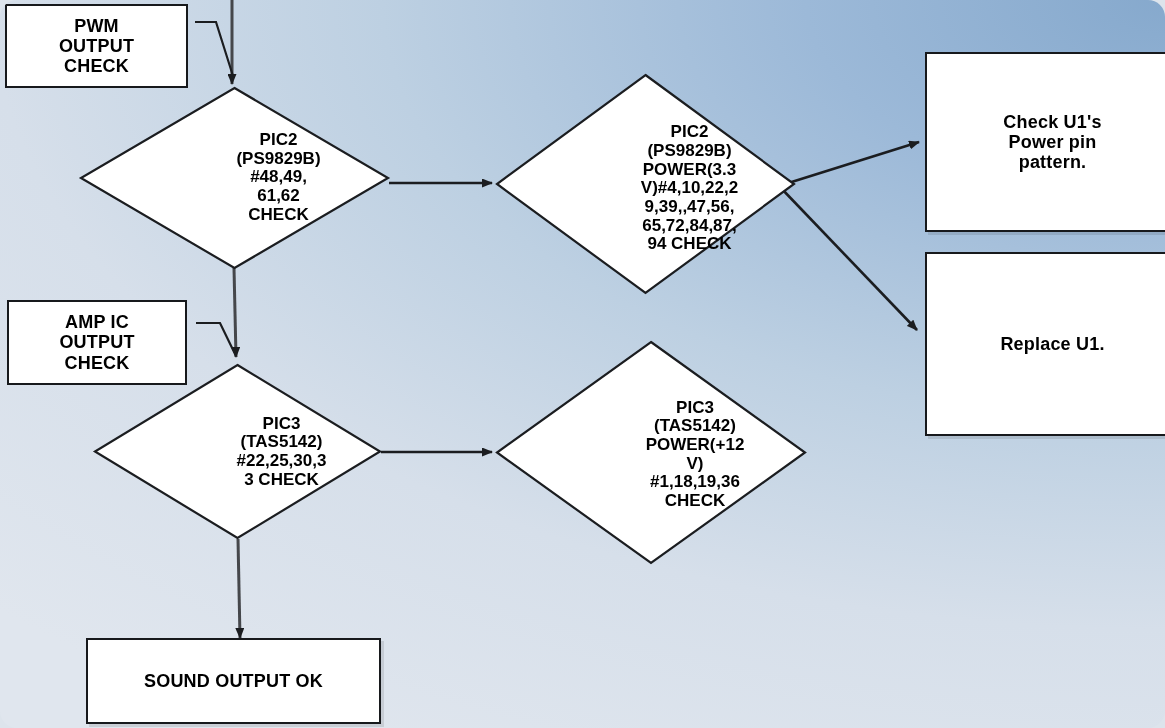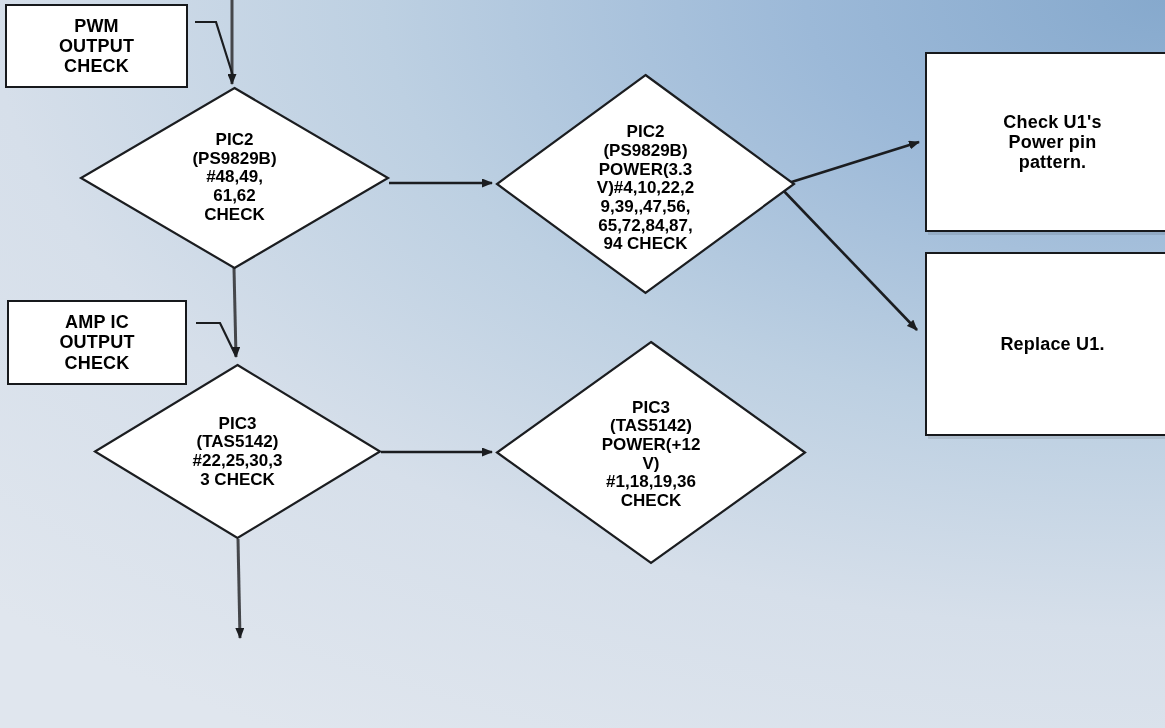--- a/index.html
+++ b/index.html
@@ -5,20 +5,21 @@
   html,body{margin:0;padding:0;}
   body{
     width:1165px;height:728px;overflow:hidden;
     font-family:"Liberation Sans", sans-serif;
     background:#dde4ec;
   }
   #stage{
     position:relative;width:1165px;height:728px;overflow:hidden;
     background:
       radial-gradient(140% 120% at 100% 0%, #86a9cd 0%, #9cb9d8 22%, #bdd0e2 48%, #d6dfea 72%, #e0e6ee 100%);
+    border-radius: 17px;
   }
   #wires{position:absolute;left:0;top:0;width:1165px;height:728px;}
 
   .node{position:absolute;box-sizing:border-box;}
 
   
   .rect{
     background:#ffffff;
     border:2px solid #17191c;
     display:flex;align-items:center;justify-content:center;
@@ -32,21 +33,21 @@
 
   
   .diamond{position:absolute;}
   .diamond svg{position:absolute;left:0;top:0;overflow:visible;}
   .diamond .dtext{
     position:absolute;left:50%;top:50%;transform:translate(-50%,-50%);
     text-align:center;color:#000;font-weight:bold;
     line-height:1.1;white-space:pre-line;pointer-events:none;
   }
   .t18{font-size:18px;}
-  .t17{font-size:17px;}
+  .t17{font-size:17px;margin-left:44px;}
 </style>
 </head>
 <body>
 
 <div id="stage">
 
   <svg id="wires" viewBox="0 0 1165 728" xmlns="http://www.w3.org/2000/svg">
     <defs>
       <marker id="ah" markerWidth="11" markerHeight="9" refX="10" refY="4.5" orient="auto" markerUnits="userSpaceOnUse">
         <path d="M0,0 L11,4.5 L0,9 z" fill="#1b1d20"></path>
@@ -82,20 +83,21 @@
   <div class="node rect t18" style="left: 7px; top: 300px; width: 180px; height: 85px; white-space: pre-line; text-align: center;">AMP IC
 OUTPUT
 CHECK</div>
 
   <div class="node rect shadowed t18" style="left: 925px; top: 52px; width: 255px; height: 180px; white-space: pre-line;">Check U1's
 Power pin
 pattern.</div>
 
   <div class="node rect shadowed t18" style="left: 925px; top: 252px; width: 255px; height: 184px; white-space: pre-line;">Replace U1.</div>
 
+  <div class="node rect shadowed t18" style="left: 86px; top: 638px; width: 295px; height: 86px; white-space: pre-line;">SOUND OUTPUT OK</div>
 
   <div class="diamond" style="left:81px;top:88px;width:307px;height:180px;">
     <svg width="307" height="180" viewBox="0 0 307 180" xmlns="http://www.w3.org/2000/svg">
       <polygon points="153.5,0 307,90 153.5,180 0,90" fill="#ffffff" stroke="#1b1d20" stroke-width="2.2"></polygon>
     </svg>
     <div class="dtext t17" style="white-space: pre-line;">PIC2
 (PS9829B)
 #48,49,
 61,62
 CHECK</div>

